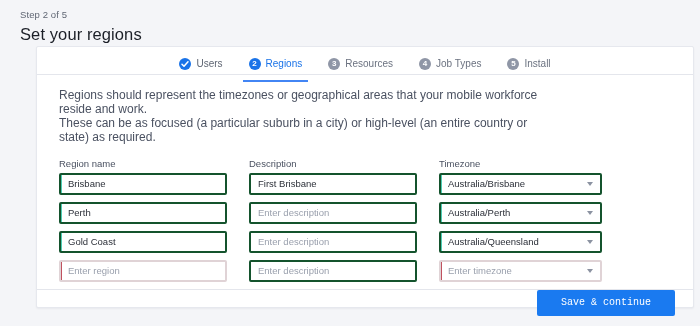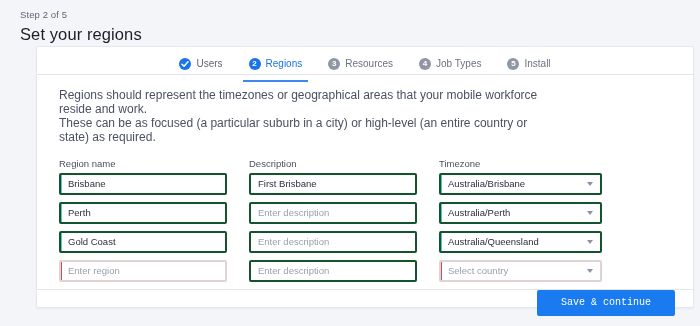--- a/index.html
+++ b/index.html
@@ -287,21 +287,21 @@
       </div>
 
       <div class="form-row">
         <div class="field err empty">
           <span class="val">Enter region</span>
         </div>
         <div class="field empty">
           <span class="val">Enter description</span>
         </div>
         <div class="field select err empty">
-          <span class="val">Select country</span>
+          <span class="val">Enter timezone</span>
           <span class="chev"></span>
         </div>
       </div>
 
     </div>
 
     <div class="card-foot">
       <button class="btn-primary">Save &amp; continue</button>
     </div>
 

